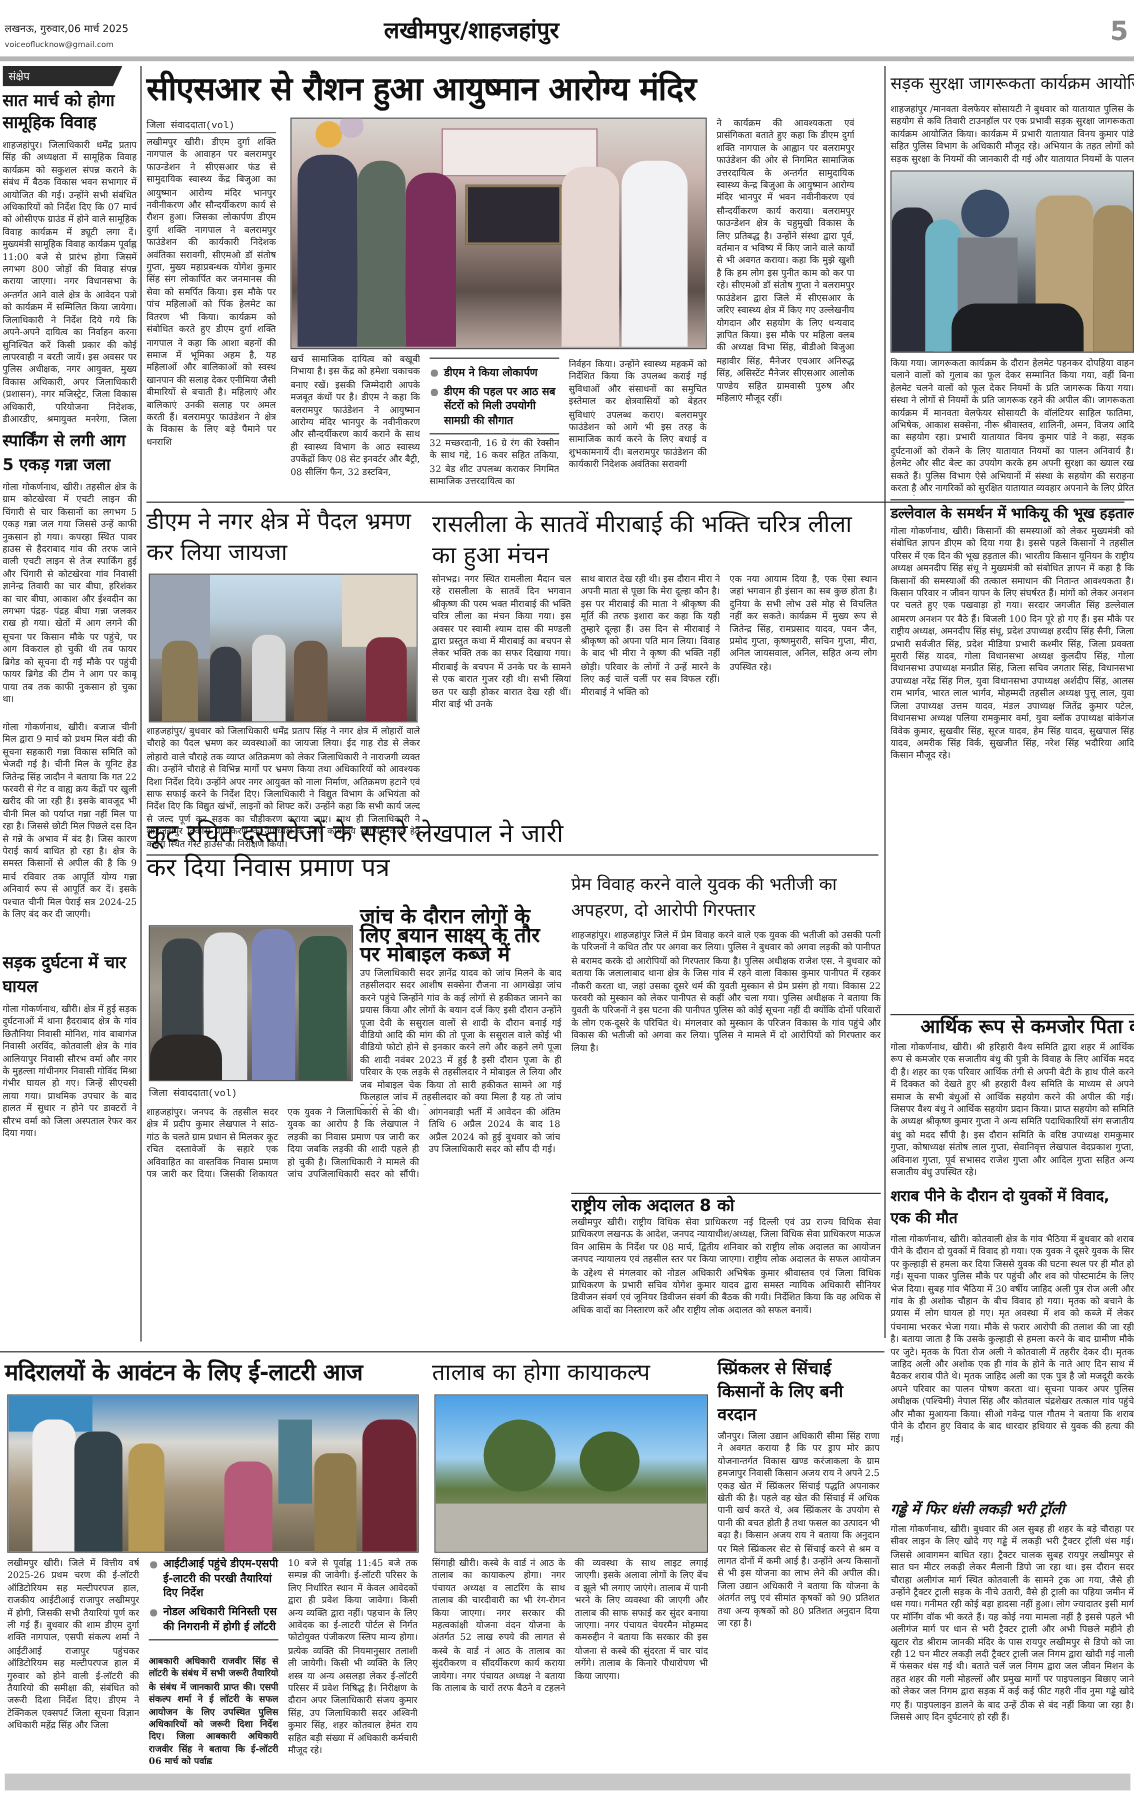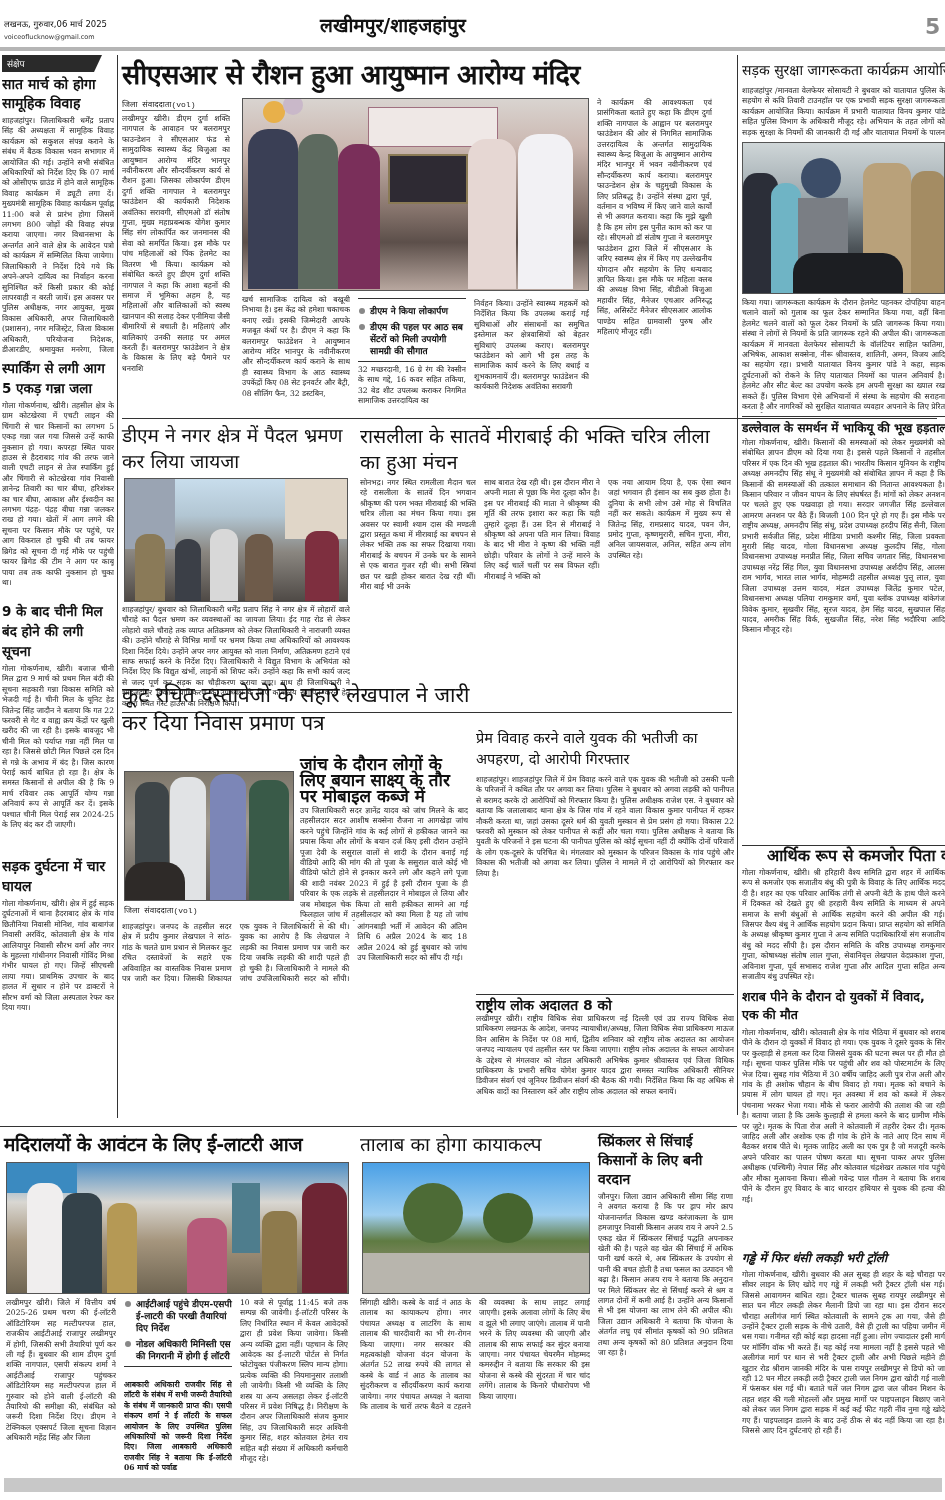--- a/index.html
+++ b/index.html
@@ -33,21 +33,20 @@
   </div>
   <div>
     <div class="hl" style="font-size:14px;line-height:19px;margin-bottom:3px;">सात मार्च को होगा सामूहिक विवाह</div>
     <div class="body-txt" style="height:238px;">शाहजहांपुर। जिलाधिकारी धर्मेंद्र प्रताप सिंह की अध्यक्षता में सामूहिक विवाह कार्यक्रम को सकुशल संपन्न कराने के संबंध में बैठक विकास भवन सभागार में आयोजित की गई। उन्होंने सभी संबंधित अधिकारियों को निर्देश दिए कि 07 मार्च को ओसीएफ ग्राउंड में होने वाले सामूहिक विवाह कार्यक्रम में ड्यूटी लगा दें। मुख्यमंत्री सामूहिक विवाह कार्यक्रम पूर्वाह्न 11:00 बजे से प्रारंभ होगा जिसमें लगभग 800 जोड़ों की विवाह संपन्न कराया जाएगा। नगर विधानसभा के अन्तर्गत आने वाले क्षेत्र के आवेदन पत्रो को कार्यक्रम में सम्मिलित किया जायेगा। जिलाधिकारी ने निर्देश दिये गये कि अपने-अपने दायित्व का निर्वाहन करना सुनिश्चित करें किसी प्रकार की कोई लापरवाही न बरती जायें। इस अवसर पर पुलिस अधीक्षक, नगर आयुक्त, मुख्य विकास अधिकारी, अपर जिलाधिकारी (प्रशासन), नगर मजिस्ट्रेट, जिला विकास अधिकारी, परियोजना निदेशक, डीआरडीए, श्रमायुक्त मनरेगा, जिला समाज कल्याण अधिकारी, जिला समाज कल्याण अधिकारी, अन्य सम्बन्धित अधिकारीगण मौजूद रहे।</div>
   </div>
   <div style="margin-top:4px;">
     <div class="hl" style="font-size:13.5px;line-height:20px;margin-bottom:3px;">स्पार्किंग से लगी आग 5 एकड़ गन्ना जला</div>
     <div class="body-txt" style="height:196px;">गोला गोकर्णनाथ, खीरी। तहसील क्षेत्र के ग्राम कोटखेरवा में एचटी लाइन की चिंगारी से चार किसानों का लगभग 5 एकड़ गन्ना जल गया जिससे उन्हें काफी नुकसान हो गया। कपरहा स्थित पावर हाउस से हैदराबाद गांव की तरफ जाने वाली एचटी लाइन से तेज स्पार्किंग हुई और चिंगारी से कोटखेरवा गांव निवासी ज्ञानेन्द्र तिवारी का चार बीघा, हरिशंकर का चार बीघा, आकाश और ईश्वदीन का लगभग पंद्रह- पंद्रह बीघा गन्ना जलकर राख हो गया। खेतों में आग लगने की सूचना पर किसान मौके पर पहुंचे, पर आग विकराल हो चुकी थी तब फायर ब्रिगेड को सूचना दी गई मौके पर पहुंची फायर ब्रिगेड की टीम ने आग पर काबू पाया तब तक काफी नुकसान हो चुका था।</div>
   </div>
   <div style="margin-top:4px;">
-    <div class="hl" style="font-size:13.5px;line-height:20px;margin-bottom:3px;">9 के बाद चीनी मिल बंद होने की लगी सूचना</div>
     <div class="body-txt" style="height:188px;">गोला गोकर्णनाथ, खीरी। बजाज चीनी मिल द्वारा 9 मार्च को प्रथम मिल बंदी की सूचना सहकारी गन्ना विकास समिति को भेजदी गई है। चीनी मिल के यूनिट हेड जितेन्द्र सिंह जादौन ने बताया कि गत 22 फरवरी से गेट व वाह्य क्रय केंद्रों पर खुली खरीद की जा रही है। इसके बावजूद भी चीनी मिल को पर्याप्त गन्ना नहीं मिल पा रहा है। जिससे छोटी मिल पिछले दस दिन से गन्ने के अभाव में बंद है। जिस कारण पेराई कार्य बाधित हो रहा है। क्षेत्र के समस्त किसानों से अपील की है कि 9 मार्च रविवार तक आपूर्ति योग्य गन्ना अनिवार्य रूप से आपूर्ति कर दें। इसके पश्चात चीनी मिल पेराई सत्र 2024-25 के लिए बंद कर दी जाएगी।</div>
   </div>
   <div style="margin-top:4px;">
     <div class="hl" style="font-size:14px;line-height:20px;margin-bottom:3px;">सड़क दुर्घटना में चार घायल</div>
     <div class="body-txt" style="height:160px;">गोला गोकर्णनाथ, खीरी। क्षेत्र में हुई सड़क दुर्घटनाओं में थाना हैदराबाद क्षेत्र के गांव छितौनिया निवासी मोनिश, गांव बाबागंज निवासी अरविंद, कोतवाली क्षेत्र के गांव आलियापुर निवासी सौरभ वर्मा और नगर के मुहल्ला गांधीनगर निवासी गोविंद मिश्रा गंभीर घायल हो गए। जिन्हें सीएचसी लाया गया। प्राथमिक उपचार के बाद हालत में सुधार न होने पर डाक्टरों ने सौरभ वर्मा को जिला अस्पताल रेफर कर दिया गया।</div>
   </div>
 </div>
 <div class="vrule" style="left:117px;top:55px;height:1063px;"></div>
 
 <div class="abs hl" style="left:122px;top:58px;width:478px;font-size:27px;line-height:34px;white-space:nowrap;letter-spacing:-0.5px;">सीएसआर से रौशन हुआ आयुष्मान आरोग्य मंदिर</div>

